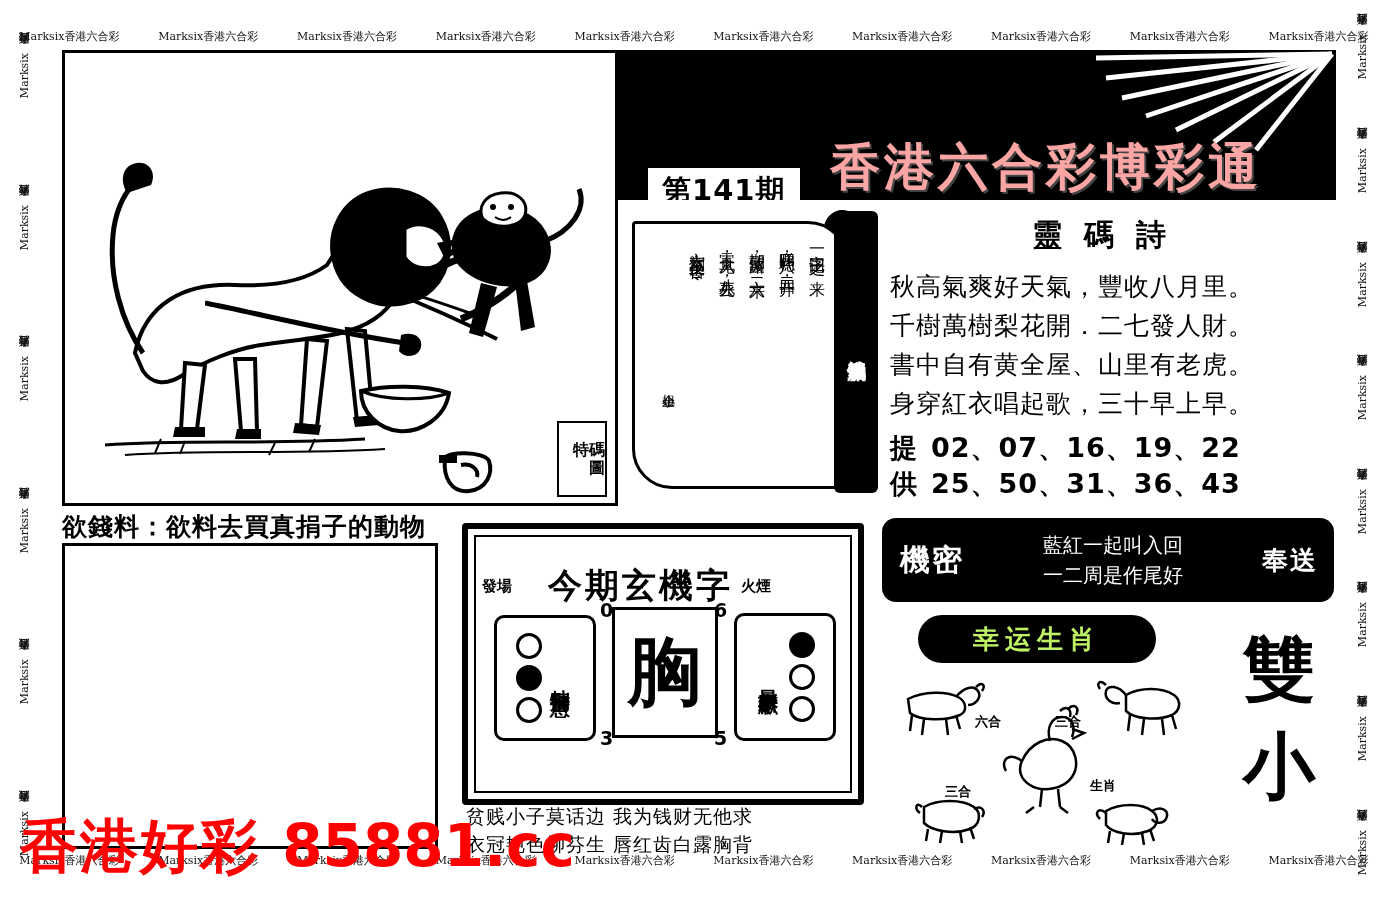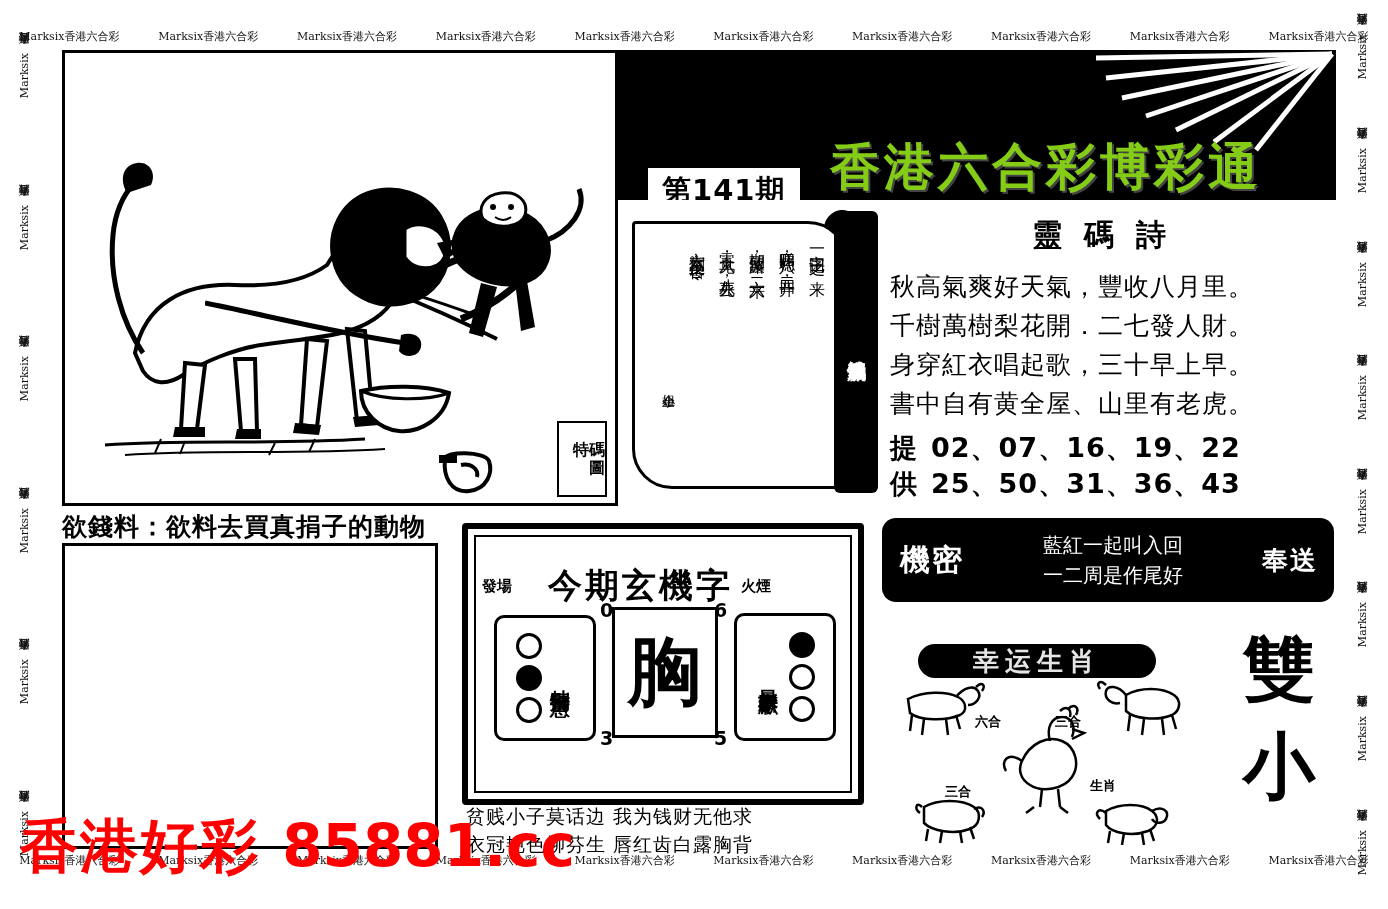--- a/index.html
+++ b/index.html
@@ -30,21 +30,21 @@
 
   .tema-box{position:absolute;right:8px;bottom:6px;width:46px;height:72px;border:2px solid #000;
     display:flex;flex-direction:column;align-items:flex-end;justify-content:center;font-size:16px;line-height:1.15;
     font-family:"DejaVu Sans","Liberation Sans",sans-serif;font-weight:bold;}
 
   
   .banner{position:absolute;left:618px;top:50px;width:718px;height:150px;background:#000;overflow:hidden;}
   .banner .rays{position:absolute;right:0;top:0;width:360px;height:150px;}
   .issue{position:absolute;left:30px;top:74px;background:#fff;color:#000;font-weight:bold;font-size:29px;
     padding:3px 14px;letter-spacing:1px;font-family:"DejaVu Sans","Liberation Sans",sans-serif;margin-top:44px;}
-  .mainTitle{position:absolute;left:212px;top:84px;color:#84cc16;font-size:50px;font-weight:bold;letter-spacing:4px;
+  .mainTitle{position:absolute;left:212px;top:84px;color:#fca5a5;font-size:50px;font-weight:bold;letter-spacing:4px;
     font-family:"DejaVu Sans","Liberation Sans",sans-serif;text-shadow:2px 2px 0 #444;}
 
   
   .scroll{position:absolute;left:622px;top:205px;width:260px;height:295px;}
   .scroll-body{position:absolute;left:10px;top:16px;width:210px;height:262px;border:3px solid #000;background:#fff;border-radius:4px 40px 4px 40px;}
   .scroll-bar{position:absolute;left:212px;top:6px;width:44px;height:282px;background:#000;border-radius:6px;}
   .scroll-bar span{color:#fff;font-size:19px;font-weight:bold;display:block;text-align:center;line-height:1.15;margin-top:70px;
      writing-mode:vertical-rl;height:130px;margin-left:12px;}
   .vtext{writing-mode:vertical-rl;text-orientation:upright;font-family:"DejaVu Sans","Liberation Sans",sans-serif;}
   .scroll-col{position:absolute;top:16px;font-size:16px;line-height:1.45;letter-spacing:2px;}
@@ -98,23 +98,23 @@
      font-family:"DejaVu Serif","Liberation Serif",serif;}
 
   
   .jimi{position:absolute;left:882px;top:518px;width:452px;height:84px;background:#000;border-radius:14px;color:#fff;
       display:flex;align-items:center;}
   .jimi .jm-left{font-size:30px;font-weight:bold;margin-left:18px;letter-spacing:2px;font-family:"DejaVu Serif","Liberation Serif",serif;}
   .jimi .jm-mid{flex:1;text-align:center;font-size:20px;line-height:1.5;font-family:"DejaVu Serif","Liberation Serif",serif;}
   .jimi .jm-right{font-size:26px;font-weight:bold;margin-right:16px;letter-spacing:2px;font-family:"DejaVu Serif","Liberation Serif",serif;}
 
   
-  .luckypill{position:absolute;left:918px;top:615px;width:238px;height:34px;background:#000;border-radius:24px;color:#e5e5e5;
+  .luckypill{position:absolute;left:918px;top:615px;width:238px;height:48px;background:#000;border-radius:24px;color:#bef264;
      display:flex;align-items:center;justify-content:center;font-size:26px;font-weight:bold;letter-spacing:6px;
-     font-family:"DejaVu Serif","Liberation Serif",serif;margin-top:29px;}
+     font-family:"DejaVu Serif","Liberation Serif",serif;}
   .zodiac-area{position:absolute;left:890px;top:665px;width:300px;height:180px;}
   .z-label{position:absolute;font-size:13px;font-weight:bold;font-family:"DejaVu Serif","Liberation Serif",serif;}
   .zl1{left:85px;top:48px;}
   .zl2{left:165px;top:48px;}
   .zl3{left:55px;top:118px;}
   .zl4{left:200px;top:112px;}
 
   
   .shuangxiao{position:absolute;left:1224px;top:620px;width:110px;text-align:center;}
   .sx-char{font-size:72px;font-weight:bold;font-family:"DejaVu Serif","Liberation Serif",serif;line-height:1.35;}
@@ -282,22 +282,22 @@
     </div>
     <div class="scroll-bar">
       <span class="vtext">赢钱锦囊</span>
     </div>
   </div>
 
   <div class="poem">
     <div class="poem-title">靈碼詩</div>
     <div class="poem-line">秋高氣爽好天氣，豐收八月里。</div>
     <div class="poem-line">千樹萬樹梨花開．二七發人財。</div>
+    <div class="poem-line">書中自有黄全屋、山里有老虎。</div>
     <div class="poem-line">身穿紅衣唱起歌，三十早上早。</div>
-    <div class="poem-line">書中自有黄全屋、山里有老虎。</div>
     <div class="nums">
       <div class="lbl">
         <div>提</div>
         <div>供</div>
       </div>
       <div class="rows">
         <div>02、07、16、19、22</div>
         <div>25、50、31、36、43</div>
       </div>
     </div>

